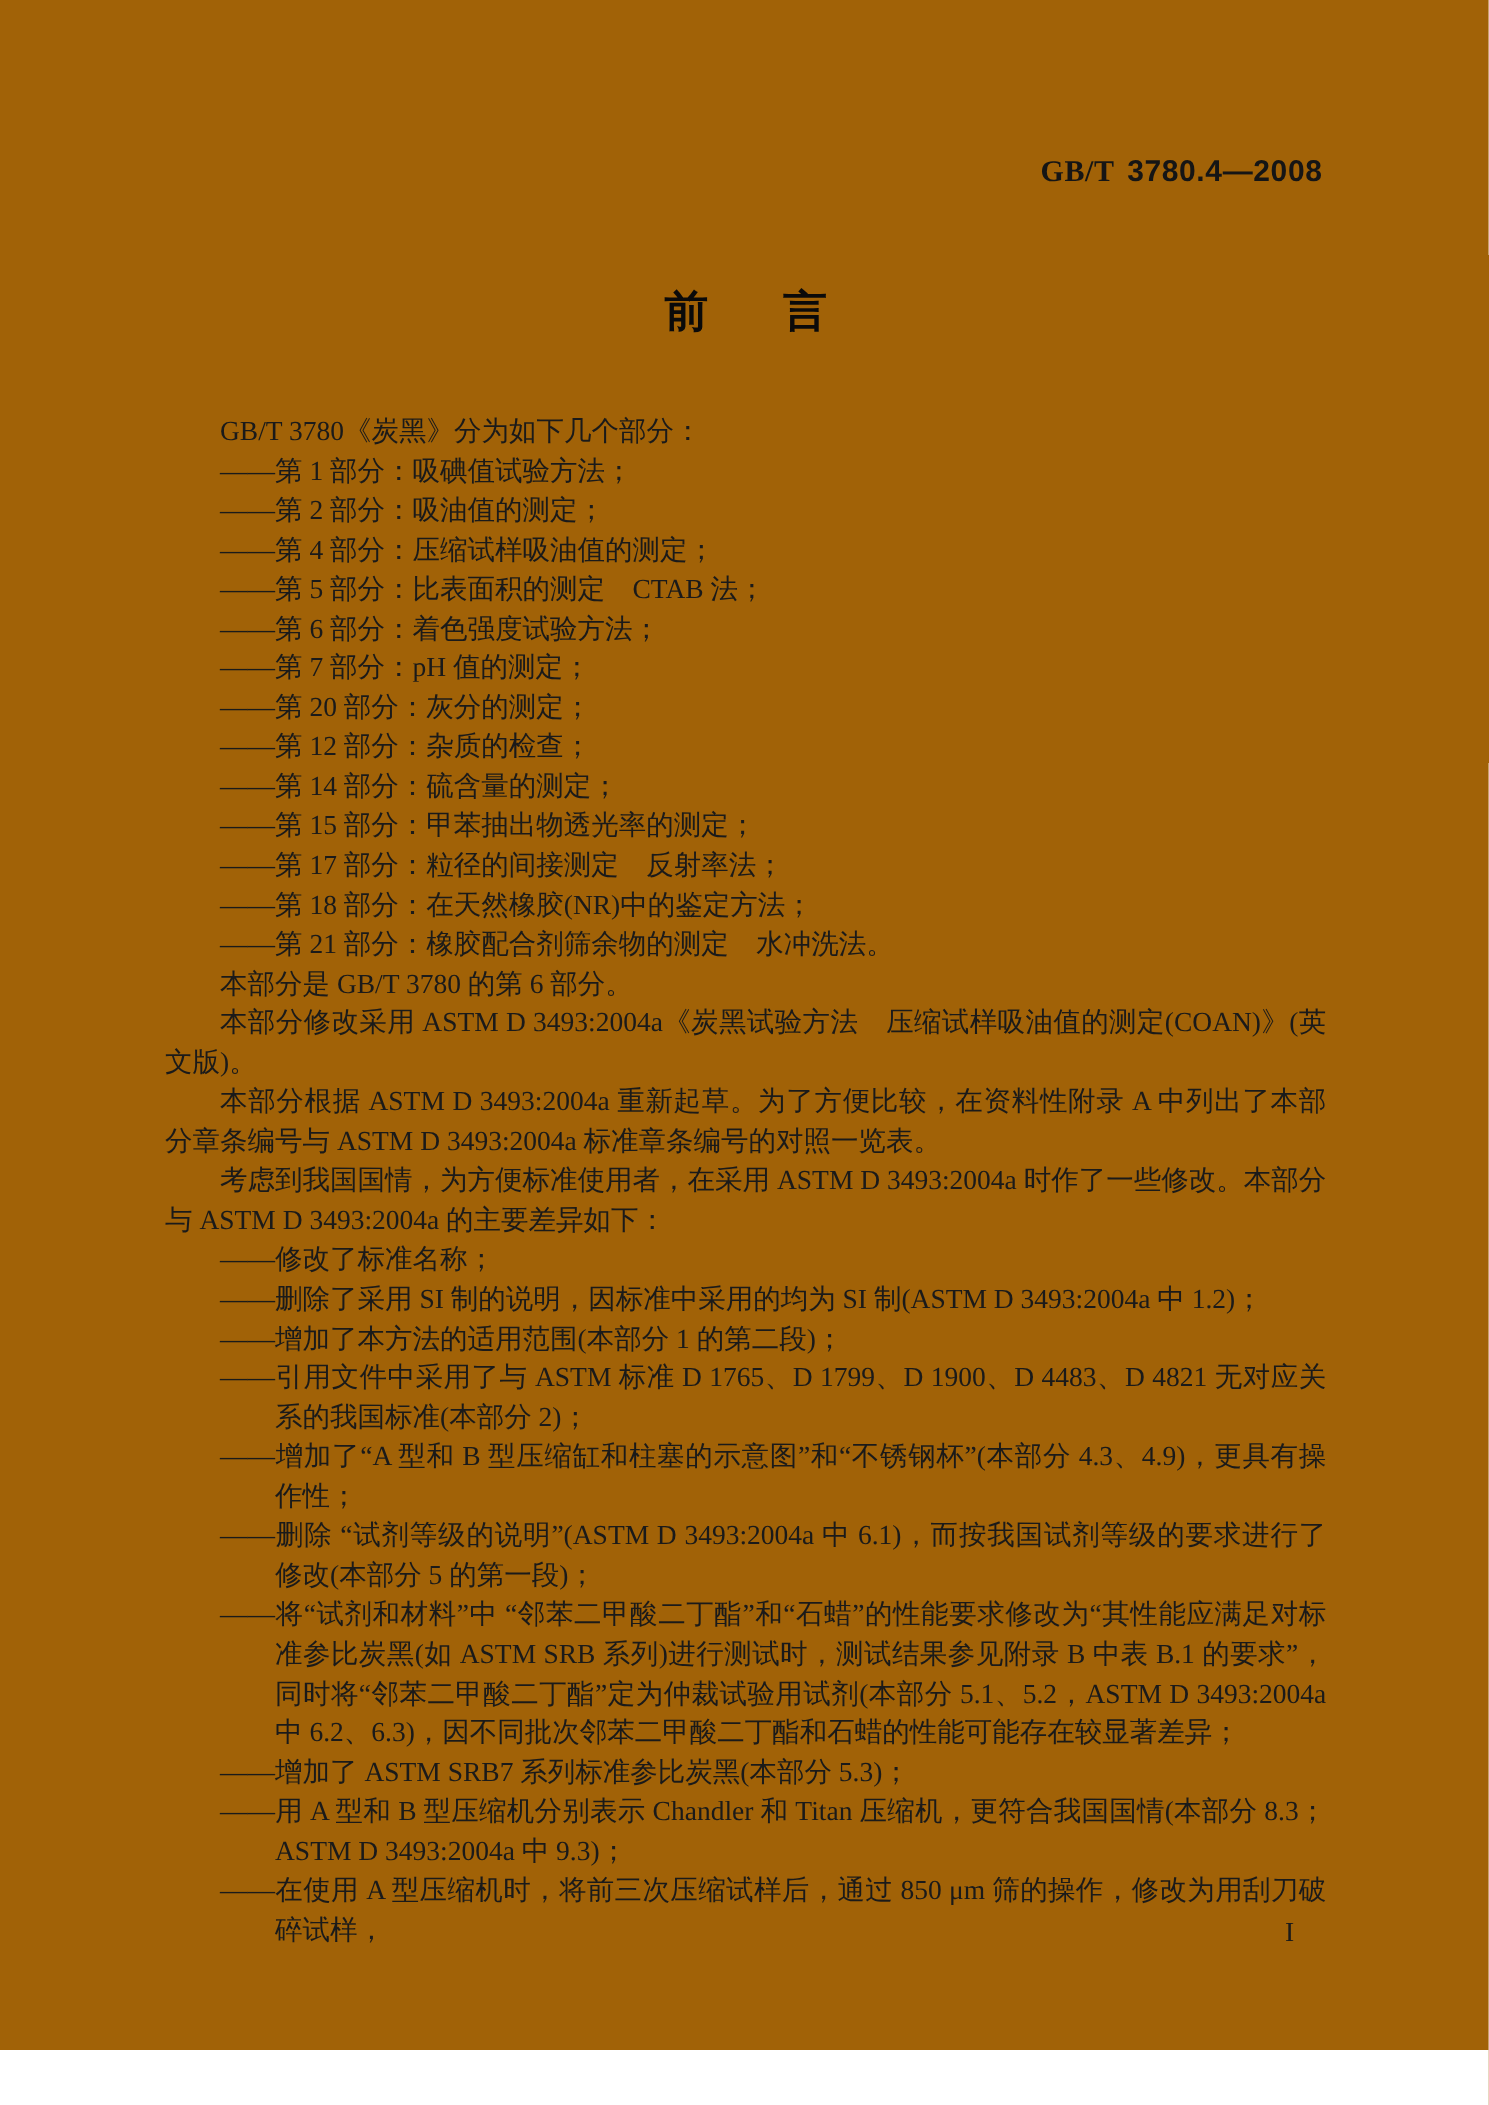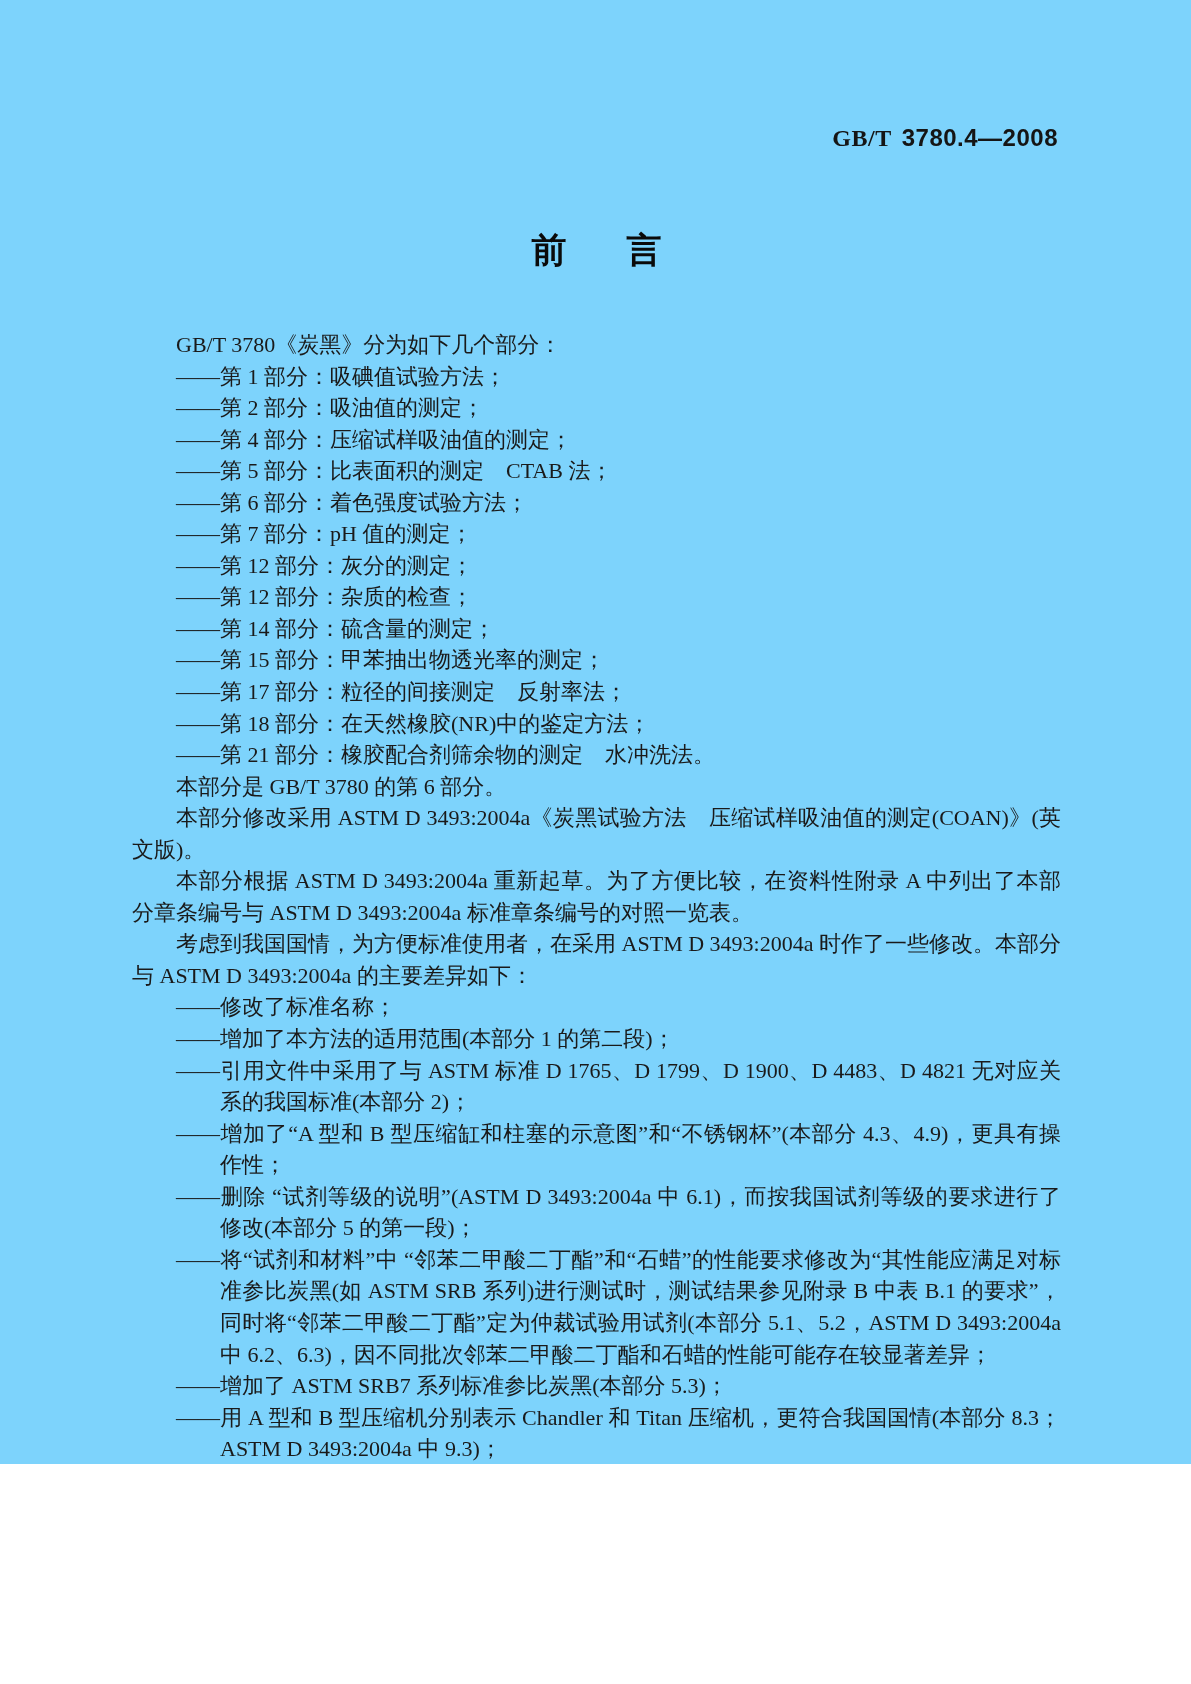--- a/index.html
+++ b/index.html
@@ -1,21 +1,21 @@
 <!DOCTYPE html>
 <html><head>
 <meta charset="utf-8">
 <style>
   * { margin: 0; padding: 0; box-sizing: border-box; }
   html, body { background: #ffffff; }
   .page {
     position: relative;
     width: 1191px;
-    height: 1464px;
-    background: #7dd3fc;
+    height: 1640px;
+    background: #a16207;
     color: #151515;
     font-family: "Liberation Serif", "DejaVu Serif", serif;
     overflow: hidden;
   }
   .header-code {
     position: absolute;
     top: 126px;
     right: 133px;
     font-size: 24px;
     font-weight: bold;
@@ -81,32 +81,33 @@
   </div>
 
   <div class="body-text">
       <p class="para">GB/T 3780《炭黑》分为如下几个部分：</p>
       <p class="item">——第 1 部分：吸碘值试验方法；</p>
       <p class="item">——第 2 部分：吸油值的测定；</p>
       <p class="item">——第 4 部分：压缩试样吸油值的测定；</p>
       <p class="item">——第 5 部分：比表面积的测定　CTAB 法；</p>
       <p class="item">——第 6 部分：着色强度试验方法；</p>
       <p class="item">——第 7 部分：pH 值的测定；</p>
-      <p class="item">——第 12 部分：灰分的测定；</p>
+      <p class="item">——第 20 部分：灰分的测定；</p>
       <p class="item">——第 12 部分：杂质的检查；</p>
       <p class="item">——第 14 部分：硫含量的测定；</p>
       <p class="item">——第 15 部分：甲苯抽出物透光率的测定；</p>
       <p class="item">——第 17 部分：粒径的间接测定　反射率法；</p>
       <p class="item">——第 18 部分：在天然橡胶(NR)中的鉴定方法；</p>
       <p class="item">——第 21 部分：橡胶配合剂筛余物的测定　水冲洗法。</p>
       <p class="para">本部分是 GB/T 3780 的第 6 部分。</p>
       <p class="para">本部分修改采用 ASTM D 3493:2004a《炭黑试验方法　压缩试样吸油值的测定(COAN)》(英文版)。</p>
       <p class="para">本部分根据 ASTM D 3493:2004a 重新起草。为了方便比较，在资料性附录 A 中列出了本部分章条编号与 ASTM D 3493:2004a 标准章条编号的对照一览表。</p>
       <p class="para">考虑到我国国情，为方便标准使用者，在采用 ASTM D 3493:2004a 时作了一些修改。本部分与 ASTM D 3493:2004a 的主要差异如下：</p>
       <p class="item">——修改了标准名称；</p>
+      <p class="item">——删除了采用 SI 制的说明，因标准中采用的均为 SI 制(ASTM D 3493:2004a 中 1.2)；</p>
       <p class="item">——增加了本方法的适用范围(本部分 1 的第二段)；</p>
       <p class="item">——引用文件中采用了与 ASTM 标准 D 1765、D 1799、D 1900、D 4483、D 4821 无对应关系的我国标准(本部分 2)；</p>
       <p class="item">——增加了“A 型和 B 型压缩缸和柱塞的示意图”和“不锈钢杯”(本部分 4.3、4.9)，更具有操作性；</p>
       <p class="item">——删除 “试剂等级的说明”(ASTM D 3493:2004a 中 6.1)，而按我国试剂等级的要求进行了修改(本部分 5 的第一段)；</p>
       <p class="item">——将“试剂和材料”中 “邻苯二甲酸二丁酯”和“石蜡”的性能要求修改为“其性能应满足对标准参比炭黑(如 ASTM SRB 系列)进行测试时，测试结果参见附录 B 中表 B.1 的要求”，同时将“邻苯二甲酸二丁酯”定为仲裁试验用试剂(本部分 5.1、5.2，ASTM D 3493:2004a 中 6.2、6.3)，因不同批次邻苯二甲酸二丁酯和石蜡的性能可能存在较显著差异；</p>
       <p class="item">——增加了 ASTM SRB7 系列标准参比炭黑(本部分 5.3)；</p>
       <p class="item">——用 A 型和 B 型压缩机分别表示 Chandler 和 Titan 压缩机，更符合我国国情(本部分 8.3；ASTM D 3493:2004a 中 9.3)；</p>
       <p class="item">——在使用 A 型压缩机时，将前三次压缩试样后，通过 850 μm 筛的操作，修改为用刮刀破碎试样，</p>
     </div>
 

